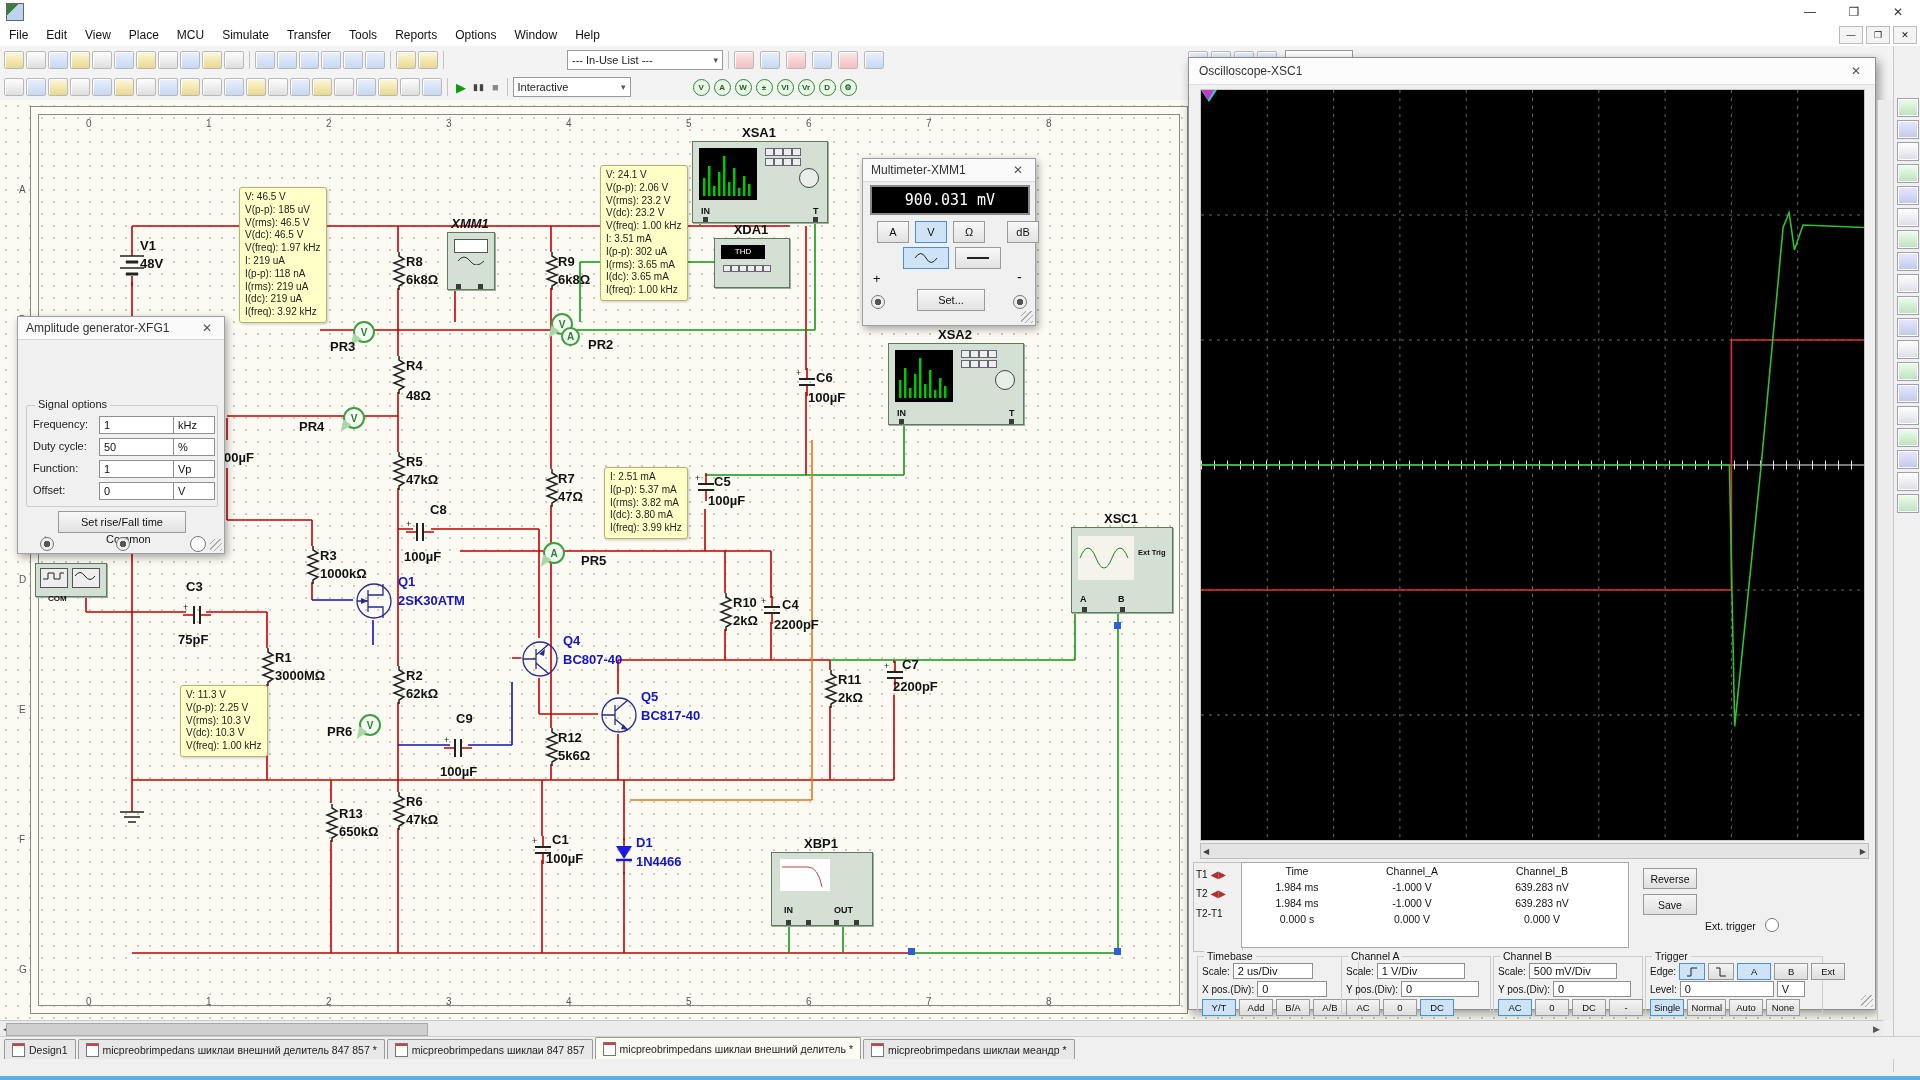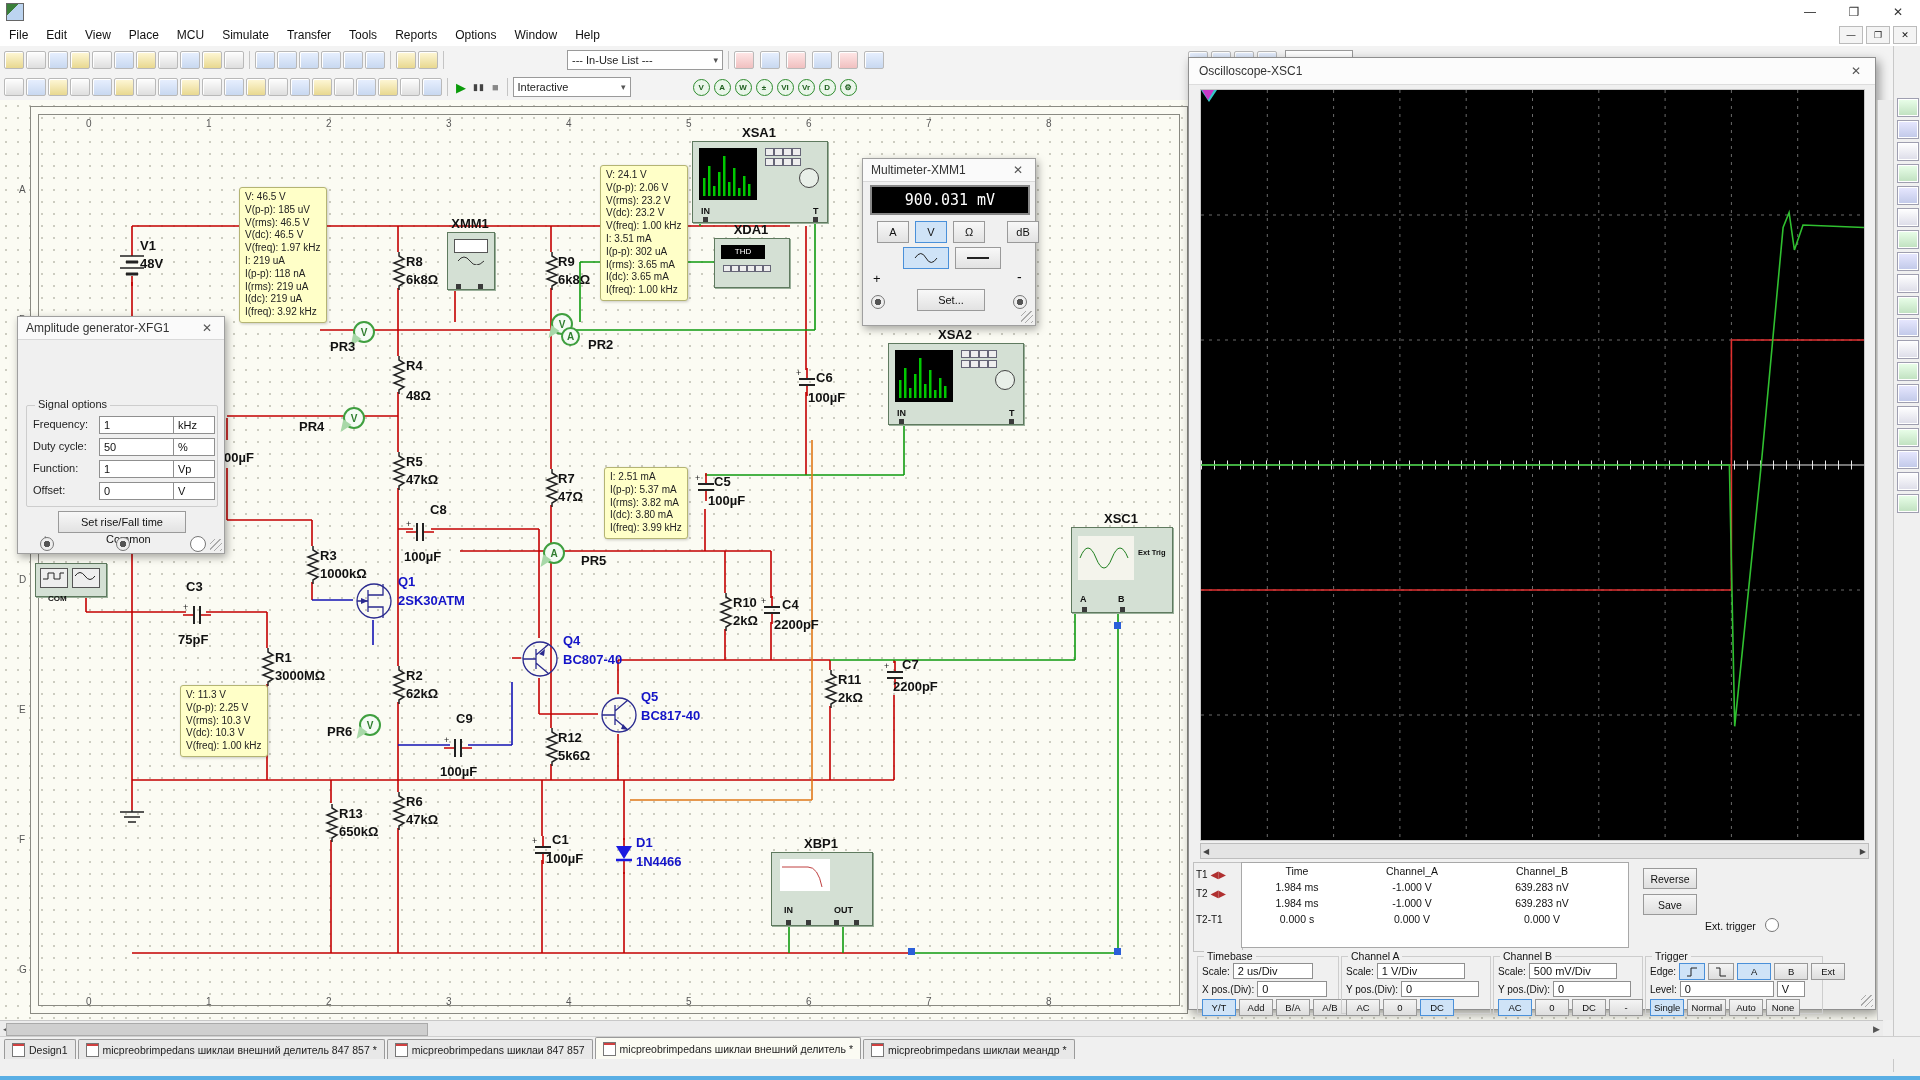--- a/index.html
+++ b/index.html
@@ -522,21 +522,21 @@
       </div>
       <div class="inst-label" style="position: absolute; left: 888px; top: 327px; width: 134px;">XSA2</div>
       <div class="inst" style="position: absolute; left: 447px; top: 232px; width: 46px; height: 56px;">
         <div style="position:absolute;left:6px;top:6px;width:32px;height:12px;background:#fff;border:1px solid #555"></div>
         <svg style="position:absolute;left:8px;top:20px" width="30" height="12">
           <path d="M2,8 Q8,0 14,8 T28,8" stroke="#333" fill="none"></path>
         </svg>
         <div class="pad" style="left:8px;top:51px"></div>
         <div class="pad" style="left:30px;top:51px"></div>
       </div>
-      <div class="inst-label" style="position: absolute; left: 447px; top: 216px; width: 46px;">XMM1</div>
+      <div class="inst-label" style="position: absolute; left: 447px; top: 216px; width: 46px; font-style: italic;">XMM1</div>
       <div class="inst" style="position: absolute; left: 771px; top: 852px; width: 100px; height: 72px;">
         <svg class="disp" style="left:8px;top:6px" width="50" height="32">
           <rect width="50" height="32" fill="#fff"></rect>
           <path d="M2,8 H28 Q38,8 42,28" stroke="#c04040" fill="none"></path>
         </svg>
         <div class="term" style="left:12px;top:52px">IN</div>
         <div class="term" style="left:62px;top:52px">OUT</div>
         <div class="pad" style="left:14px;top:67px"></div>
         <div class="pad" style="left:34px;top:67px"></div>
         <div class="pad" style="left:62px;top:67px"></div>
@@ -702,21 +702,21 @@
       <polygon points="1,0 13,0 7,10" fill="#c838c8"></polygon>
     </svg>
     <div id="scope-hscroll">
         <span>◀</span>
         <span>▶</span>
       </div>
     <div id="scope-readout">
       <div id="tblock">
           <div style="margin-top: 4px;">T1 <span style="color:#b03030">◀</span><span style="color:#b03030">▶</span></div>
           <div style="margin-top: 8px;">T2 <span style="color:#b03030">◀</span><span style="color:#b03030">▶</span></div>
-          <div style="margin-top: 15px;">T2-T1</div>
+          <div style="margin-top: 9px;">T2-T1</div>
         </div>
       <div id="cursor-table">
           <div class="row">
             <div class="cell" style="font-weight: normal;">Time</div>
             <div class="cell" style="font-weight: normal;">Channel_A</div>
             <div class="cell" style="font-weight: normal;">Channel_B</div>
           </div>
           <div class="row">
             <div class="cell">1.984 ms</div>
             <div class="cell">-1.000 V</div>
@@ -732,21 +732,21 @@
             <div class="cell">0.000 V</div>
             <div class="cell">0.000 V</div>
           </div>
         </div>
       <div class="sc-btn" style="left:450px;top:6px">Reverse</div>
       <div class="sc-btn" style="left:450px;top:32px">Save</div>
       <div style="position:absolute;left:512px;top:58px;font-size:10.5px">Ext. trigger</div>
       <span class="radio" style="position:absolute;left:572px;top:56px"></span>
     </div>
     <div id="scope-controls" style="position: absolute; left: 0px; top: 896px; width: 686px; height: 54px;">
-        <div class="sc-grp" style="position: absolute; left: 8px; top: 2px; width: 140px;">
+        <div class="sc-grp" style="position: absolute; left: 8px; top: 2px; width: 140px; padding-left: 20px;">
           <div class="t">Timebase</div>
           <div class="sc-row" style="position: absolute; left: 4px; top: 6px;">
             <span>Scale:</span>
             <span class="inp" style="width: 70px; height: 14px;">2 us/Div</span>
           </div>
           <div class="sc-row" style="position: absolute; left: 4px; top: 24px;">
             <span>X pos.(Div):</span>
             <span class="inp" style="width: 60px; height: 14px;">0</span>
           </div>
           <div class="sc-row" style="position: absolute; left: 4px; top: 42px;">

